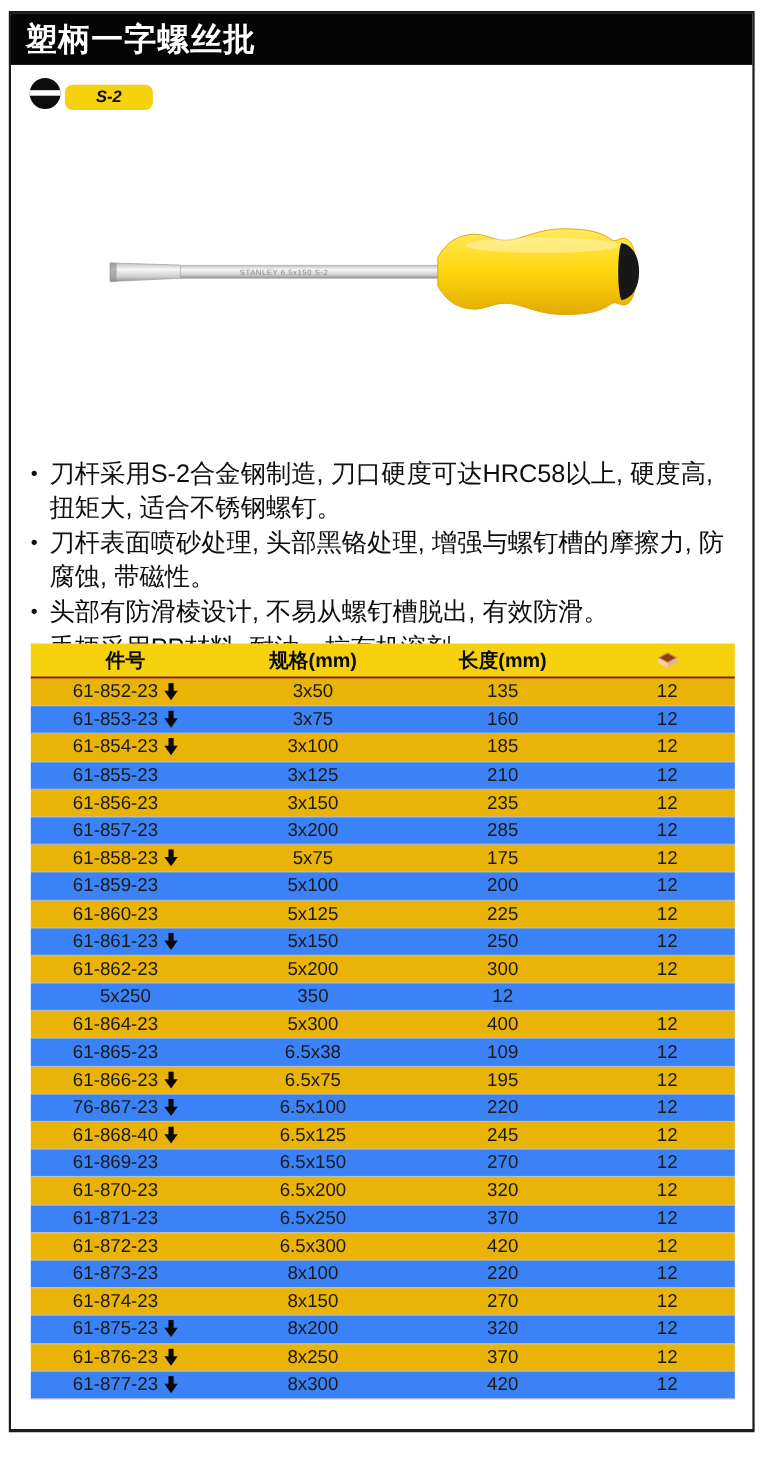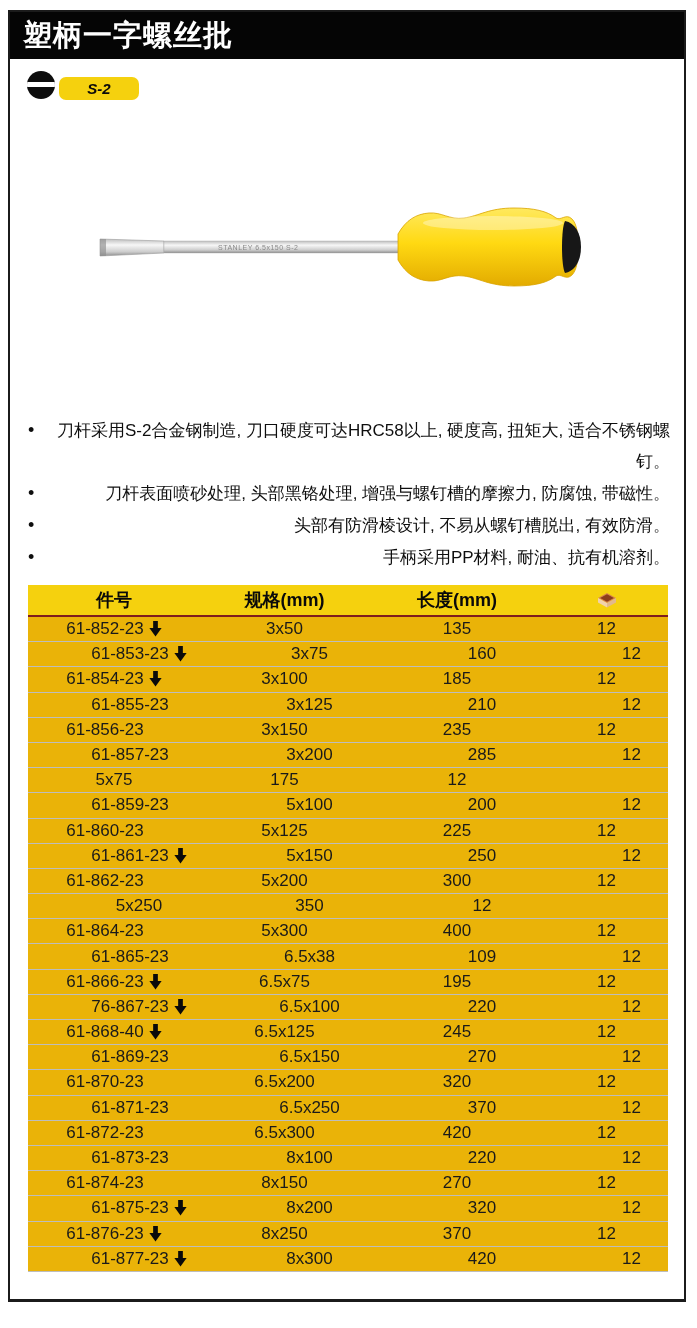--- a/index.html
+++ b/index.html
@@ -15,32 +15,32 @@
   .slot-icon { position:absolute; left:17px; top:59px; width:28px; height:28px;
     border-radius:50%; background:#0d0d0d; overflow:hidden; }
   .slot-icon .slot { position:absolute; left:-2px; right:-2px; top:11px; height:5px; background:#fff; }
   .grade-badge { position:absolute; left:49px; top:65px; width:80px; height:23px;
     border-radius:7px; display:flex; align-items:center; justify-content:center; }
   .grade-badge span { font-size:15px; font-weight:700; font-style:italic; color:#0a0a0a; }
   
   .product-svg { position:absolute; left:58px; top:178px; }
   
   .features { position:absolute; left:18px; top:403px; width:642px; list-style:none; }
-  .features li { position:relative; padding-left:17px; font-size:17px; line-height:31px;
-    margin-bottom:1px; color:#0e0e0e;text-align:right; }
+  .features li { position:relative; padding-left:17px; font-size:23px; line-height:31px;
+    margin-bottom:1px; color:#0e0e0e; }
   .features li::before { content:"•"; position:absolute; left:0; top:0; font-size:18px; }
   
   .spec-table { position:absolute; left:18px; top:573px; width:640px; }
   .t-head { display:grid; grid-template-columns:172px 169px 176px 123px; height:32px;
     border-bottom:2px solid #7f1d1d; }
   .t-head .hc { display:flex; align-items:center; justify-content:center;
     font-size:18px; font-weight:700; color:#0a0a0a; }
   .t-row { display:grid; grid-template-columns:172px 169px 176px 123px; height:25.2px;
     border-bottom:1px solid #bdbdbd; background:#eab308; }
-  .t-row.alt { background:#eab308;padding-left:25px; }
+  .t-row.alt { background:#3b82f6; }
   .t-row .cell { display:flex; align-items:center; justify-content:center;
     font-size:17px; color:#1a1a1a; }
   .dn-arrow { width:13px; height:16px; margin-left:5px; flex:0 0 13px; }
   .dn-arrow.hidden { visibility:hidden; }
   .shaft-brand { font-size:7px; fill:#8a8a8a; letter-spacing:0.5px; }
 </style>
 </head>
 <body>
 
 <div class="frame">
@@ -187,20 +187,27 @@
             <rect x="4" y="0" width="5" height="8.5" fill="#0a0a0a"></rect>
             <polygon points="0,7.5 13,7.5 6.5,16.5" fill="#0a0a0a"></polygon>
           </svg>
         </div>
         <div class="cell c-spec">3x200</div>
         <div class="cell c-len">285</div>
         <div class="cell c-qty">12</div>
       </div>
 
       <div class="t-row">
+        <div class="cell c-part">
+          <span class="part-text">61-858-23</span>
+          <svg class="dn-arrow" viewBox="0 0 13 17">
+            <rect x="4" y="0" width="5" height="8.5" fill="#0a0a0a"></rect>
+            <polygon points="0,7.5 13,7.5 6.5,16.5" fill="#0a0a0a"></polygon>
+          </svg>
+        </div>
         <div class="cell c-spec">5x75</div>
         <div class="cell c-len">175</div>
         <div class="cell c-qty">12</div>
       </div>
 
       <div class="t-row alt">
         <div class="cell c-part">
           <span class="part-text">61-859-23</span>
           <svg class="dn-arrow hidden" viewBox="0 0 13 17">
             <rect x="4" y="0" width="5" height="8.5" fill="#0a0a0a"></rect>

